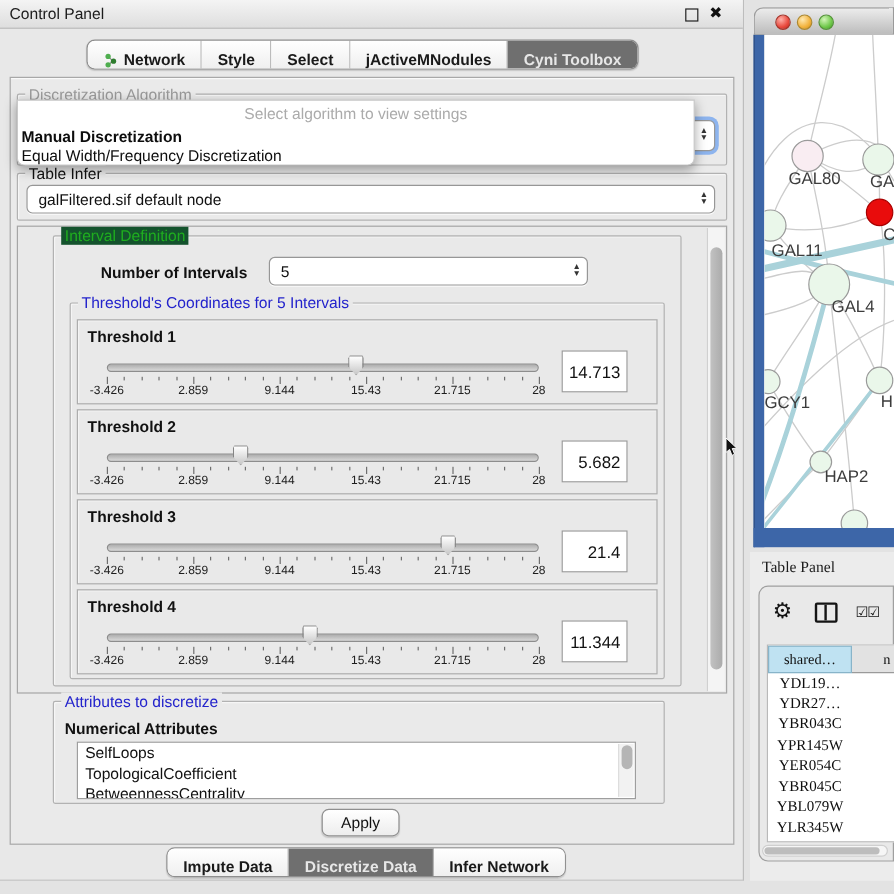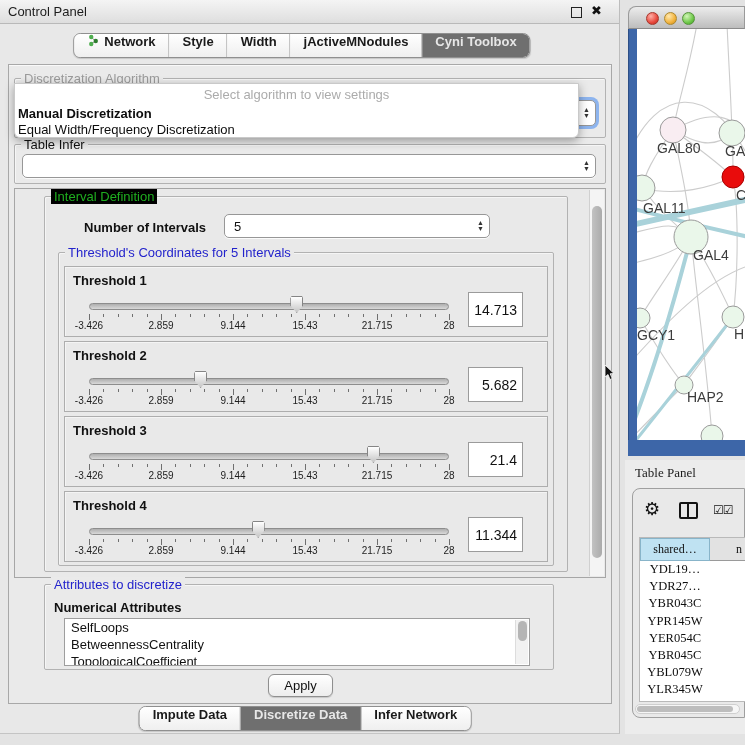--- a/index.html
+++ b/index.html
@@ -13,21 +13,21 @@
   .cp-titlebar { position:absolute; left:0; top:0; width:100%; height:24px;
     background:linear-gradient(#f4f4f4,#dedede); border-bottom:1px solid #b9b9b9; }
   .cp-title { position:absolute; left:8px; top:4px; font-size:13px; color:#1c1c1c; }
   .cp-float { position:absolute; left:571px; top:7px; width:11px; height:11px; border:1.5px solid #222; background:transparent; }
   .cp-close { position:absolute; left:591px; top:3px; font-size:13px; font-weight:bold; color:#111; }
 
   
   .seg-bar { position:absolute; display:flex; height:25px; background:#fdfdfd;
     border:1px solid #8f8f8f; border-radius:7px; overflow:hidden;
     box-shadow:0 1px 1px rgba(0,0,0,.15); }
-  .seg { display:flex; align-items:flex-start; gap:5px; padding:0 13px; font-size:13px; font-weight:bold;
+  .seg { display:flex; align-items:flex-end; gap:5px; padding:0 13px; font-size:13px; font-weight:bold;
     color:#1a1a1a; background:linear-gradient(#ffffff,#efefef); border-right:1px solid #b3b3b3; white-space:nowrap; }
   .seg:last-child { border-right:none; }
   .seg.selected { background:#6f6f6f; color:#e7e7e7; }
 
   
   .outer-panel { position:absolute; left:8px; top:64px; width:604px; height:640px;
     border:1px solid #a8a8a8; background:#eaeaea; box-shadow:inset 0 1px 0 rgba(255,255,255,.7); }
 
   
   .group { position:absolute; border:1px solid #b2b2b2; border-radius:2px;
@@ -147,21 +147,21 @@
             <circle cx="4" cy="3" r="2.2" fill="#4fae4f"></circle>
             <circle cx="4" cy="10" r="2.2" fill="#4fae4f"></circle>
             <circle cx="8.5" cy="7" r="2.2" fill="#2e7d2e"></circle>
           </svg>
           <span>Network</span>
         </div>
         <div class="seg">
           <span>Style</span>
         </div>
         <div class="seg">
-          <span>Width</span>
+          <span>Select</span>
         </div>
         <div class="seg">
           <span>jActiveMNodules</span>
         </div>
         <div class="seg selected">
           <span>Cyni Toolbox</span>
         </div>
       </div>
 
     <div class="outer-panel"></div>
@@ -178,31 +178,32 @@
       <div id="popup-items">
           <div class="popup-item bold" style="top: 22px;">Manual Discretization</div>
           <div class="popup-item" style="top: 38px;">Equal Width/Frequency Discretization</div>
         </div>
     </div>
 
     <div class="group" style="left:14px; top:144px; width:592px; height:40px;">
       <span class="group-title">Table Infer</span>
     </div>
     <div class="combo" style="left:22px; top:154px; width:574px; height:24px;">
+      <span>galFiltered.sif default node</span>
       <span class="stepper">▲<br>▼</span>
     </div>
 
     <div class="scroll-box">
       <div class="vscroll">
         <div class="thumb" style="top:16px; height:352px;"></div>
       </div>
     </div>
 
     <div class="group" style="left:44px; top:196px; width:524px; height:376px; background:#e9e9e9;">
-      <span class="group-title gt-green" style="background:#000000;text-align:right;">Interval Definition</span>
+      <span class="group-title gt-green" style="background:#14532d;text-align:right;">Interval Definition</span>
     </div>
     <span style="position:absolute; left:84px; top:220px; font-size:13px; font-weight:bold; color:#111;">Number of Intervals</span>
     <div class="combo" style="left:224px; top:214px; width:266px; height:24px;">
       <span>5</span>
       <span class="stepper">▲<br>▼</span>
     </div>
 
     <div class="group" style="left:58px; top:252px; width:496px; height:314px; background:#e9e9e9;">
       <span class="group-title gt-blue" style="background:#e9e9e9;">Threshold's Coordinates for 5 Intervals</span>
     </div>
@@ -361,22 +362,22 @@
         </div>
       </div>
 
     <div class="group" style="left:44px; top:584px; width:510px; height:86px; background:#eaeaea;">
       <span class="group-title gt-blue">Attributes to discretize</span>
     </div>
     <span style="position:absolute; left:54px; top:600px; font-size:13px; font-weight:bold; color:#111;">Numerical Attributes</span>
     <div class="attr-list">
       <div id="attr-items">
           <div class="attr-item">SelfLoops</div>
+          <div class="attr-item">TopologicalCoefficient</div>
           <div class="attr-item">BetweennessCentrality</div>
-          <div class="attr-item">TopologicalCoefficient</div>
         </div>
       <div class="attr-scroll">
           <div class="thumb"></div>
         </div>
     </div>
 
     <div class="apply-btn">
       <span>Apply</span>
     </div>
 

